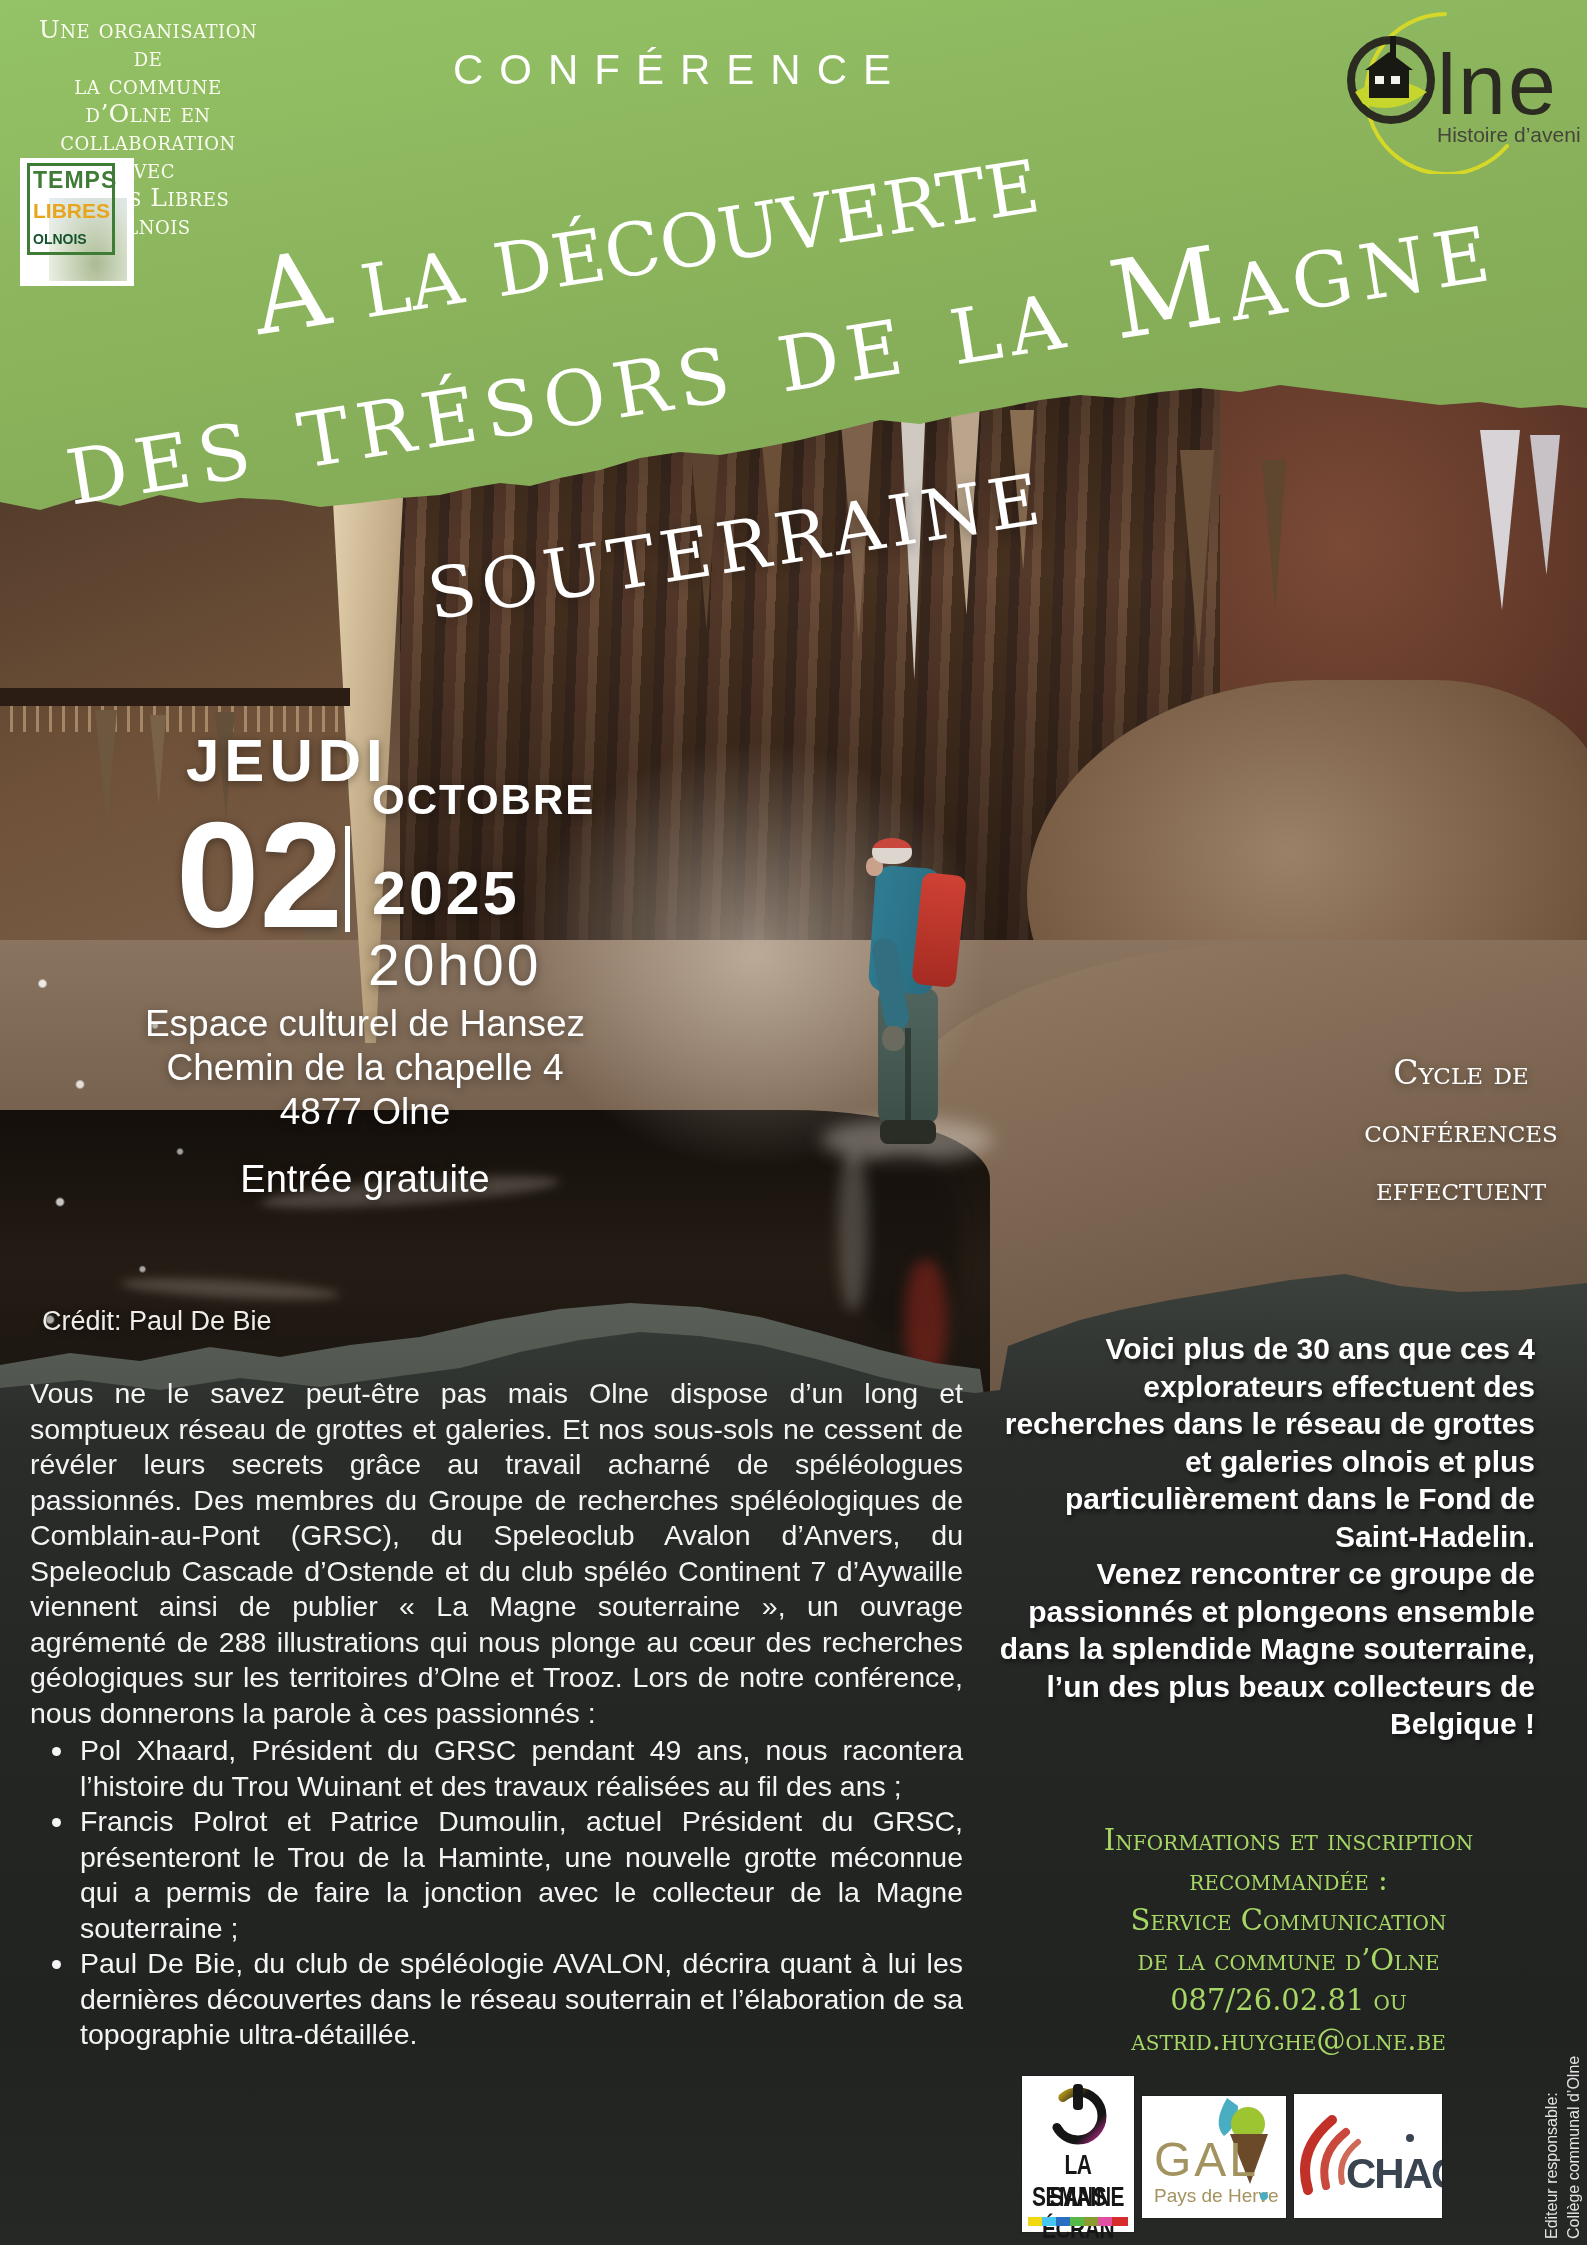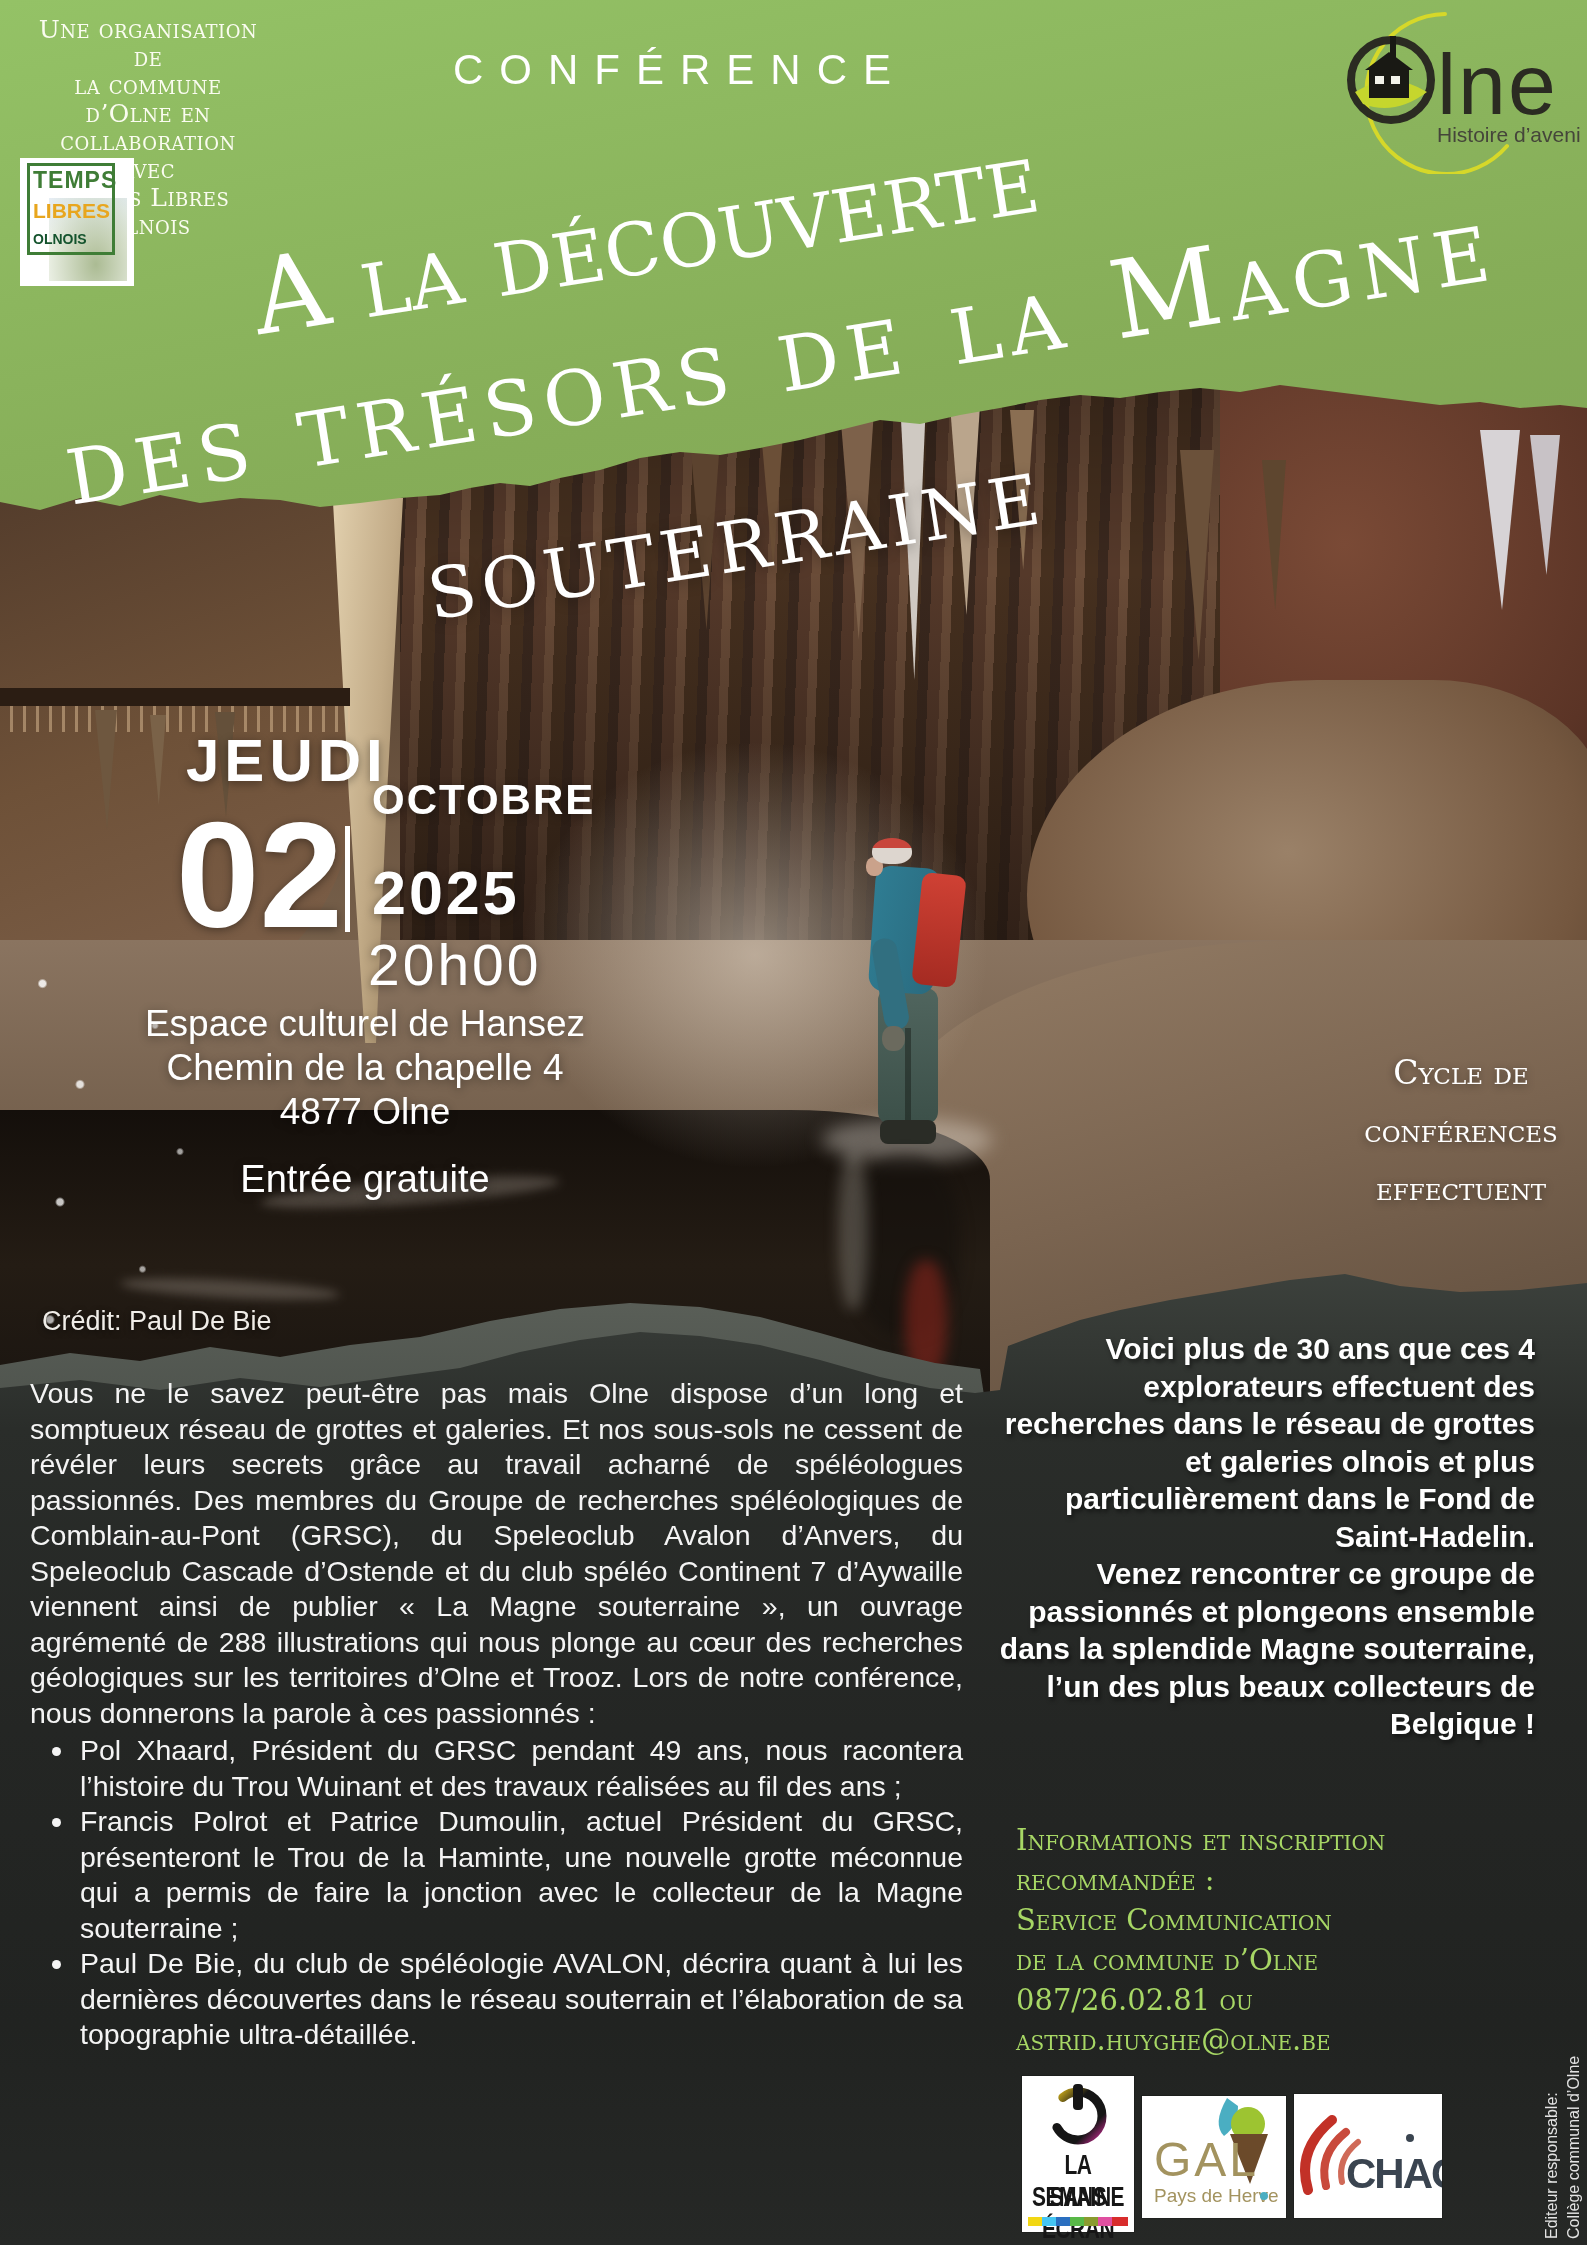--- a/index.html
+++ b/index.html
@@ -86,21 +86,21 @@
   .cycle{left:1295px;top:1044px;width:280px;text-align:center;color:#fff;font-size:33px;line-height:58px;z-index:6;text-shadow:0 2px 8px rgba(0,0,0,.45);}
   .credit{left:42px;top:1306px;font-size:27px;color:#f0ede8;z-index:6;text-shadow:0 2px 6px rgba(0,0,0,.5);}
 
   .body-col{left:30px;top:1376px;width:933px;color:#f4f4f4;font-size:28.5px;line-height:35.5px;text-align:justify;z-index:6;}
   .body-col p{margin:0 0 2px 0;}
   .body-col ul{margin:2px 0 0 0;padding-left:46px;}
   .body-col li{padding-left:4px;margin:0;}
 
   .panel-col{left:990px;top:1330px;width:545px;text-align:right;color:#fff;font-weight:700;font-size:30px;line-height:37.5px;z-index:6;text-shadow:2px 3px 4px rgba(0,0,0,.5);}
   .panel-col p{margin:0;}
-  .info-col{left:990px;top:1820px;width:545px;text-align:left;color:#a7d765;font-size:29px;line-height:40px;z-index:6;}
+  .info-col{left:990px;top:1820px;width:545px;text-align:center;color:#a7d765;font-size:29px;line-height:40px;z-index:6;}
 
   
   .tlo{left:20px;top:158px;width:114px;height:128px;background:#fff;z-index:6;padding:5px 7px;}
   .tlo-inner{position:relative;width:100%;height:100%;}
   .tlo-scene{position:absolute;right:0;bottom:0;width:78%;height:70%;background:
       radial-gradient(ellipse at 60% 80%,rgba(150,170,120,.8),rgba(190,205,170,.35) 70%,rgba(255,255,255,0)),
       linear-gradient(180deg,rgba(205,220,235,.5),rgba(255,255,255,0) 60%);}
   .tlo-frame{position:absolute;left:0;top:0;width:88%;height:78%;border:3px solid #3f7d36;}
   .tlo-w{position:absolute;font-weight:700;font-family:"Liberation Sans",sans-serif;}
   .tlo-w1{left:6px;top:4px;color:#3f7d36;font-size:23px;letter-spacing:1px;}

